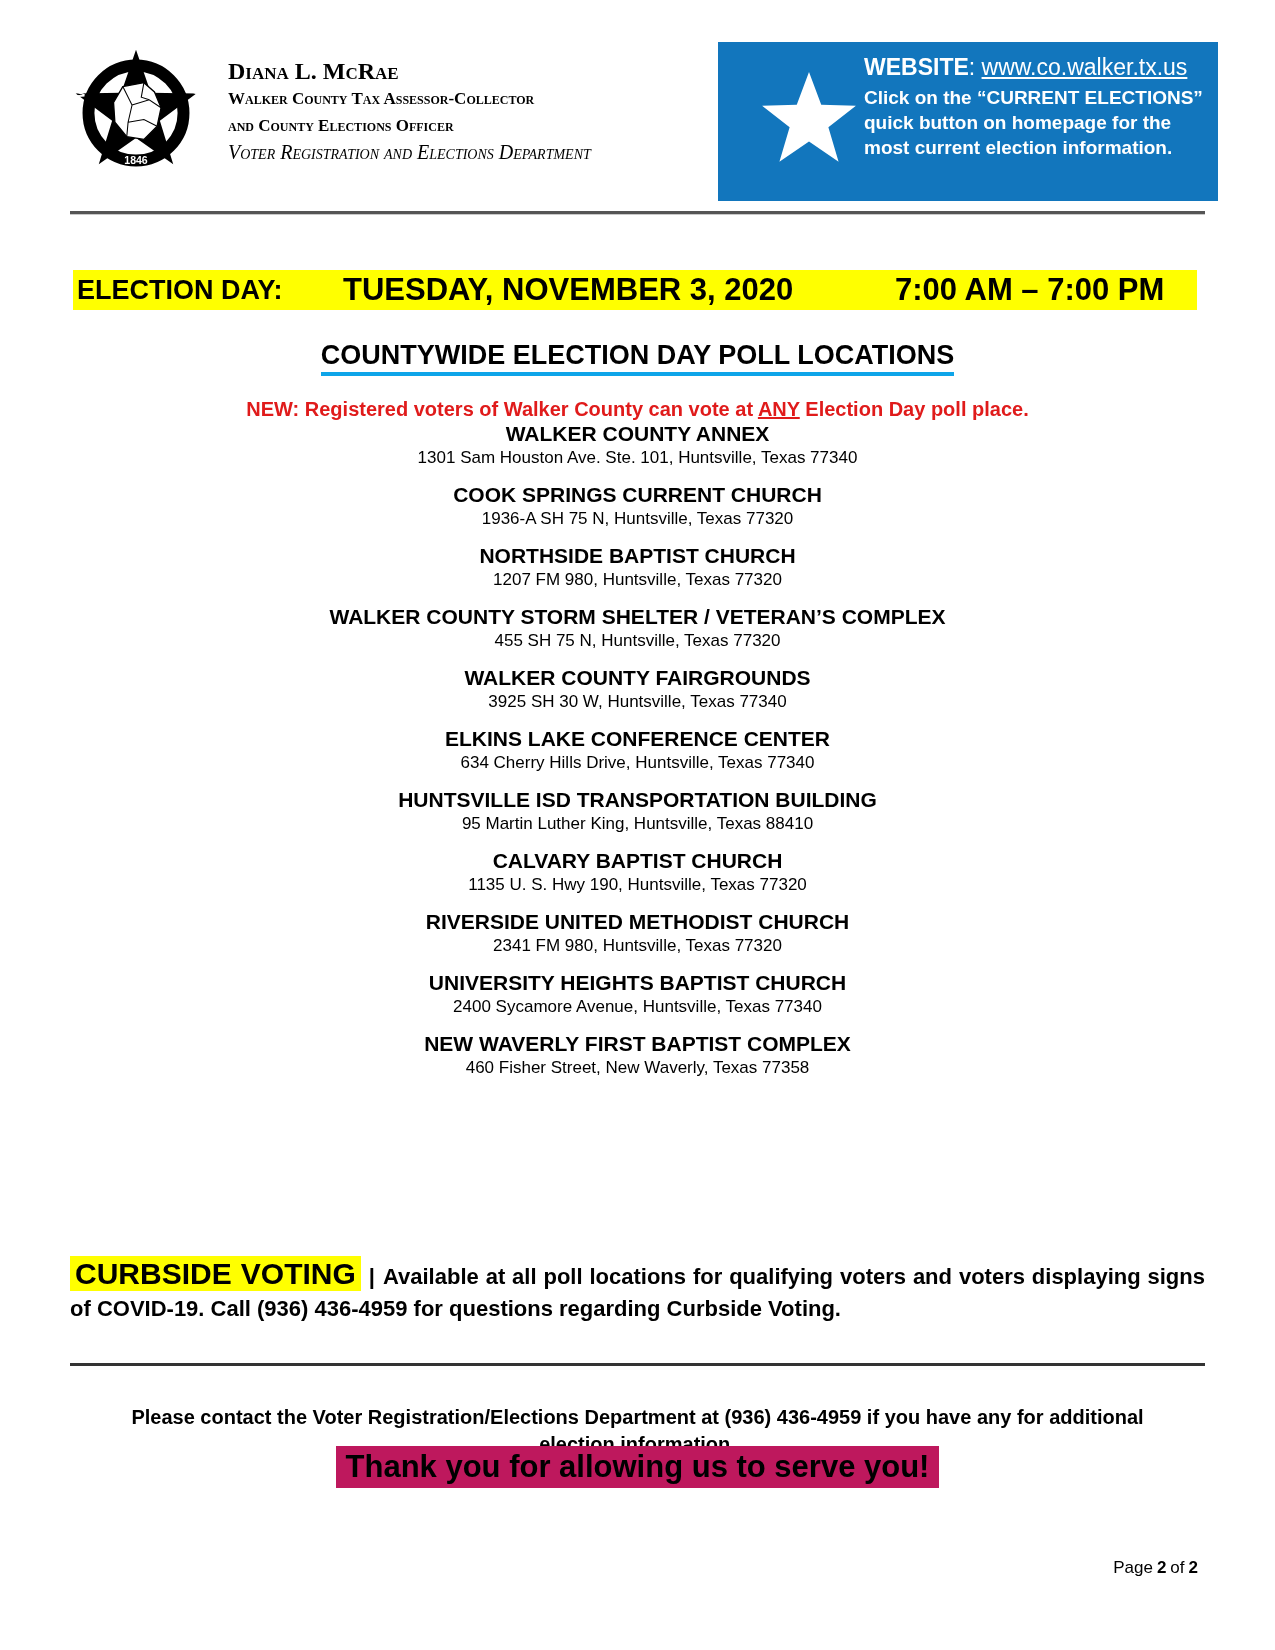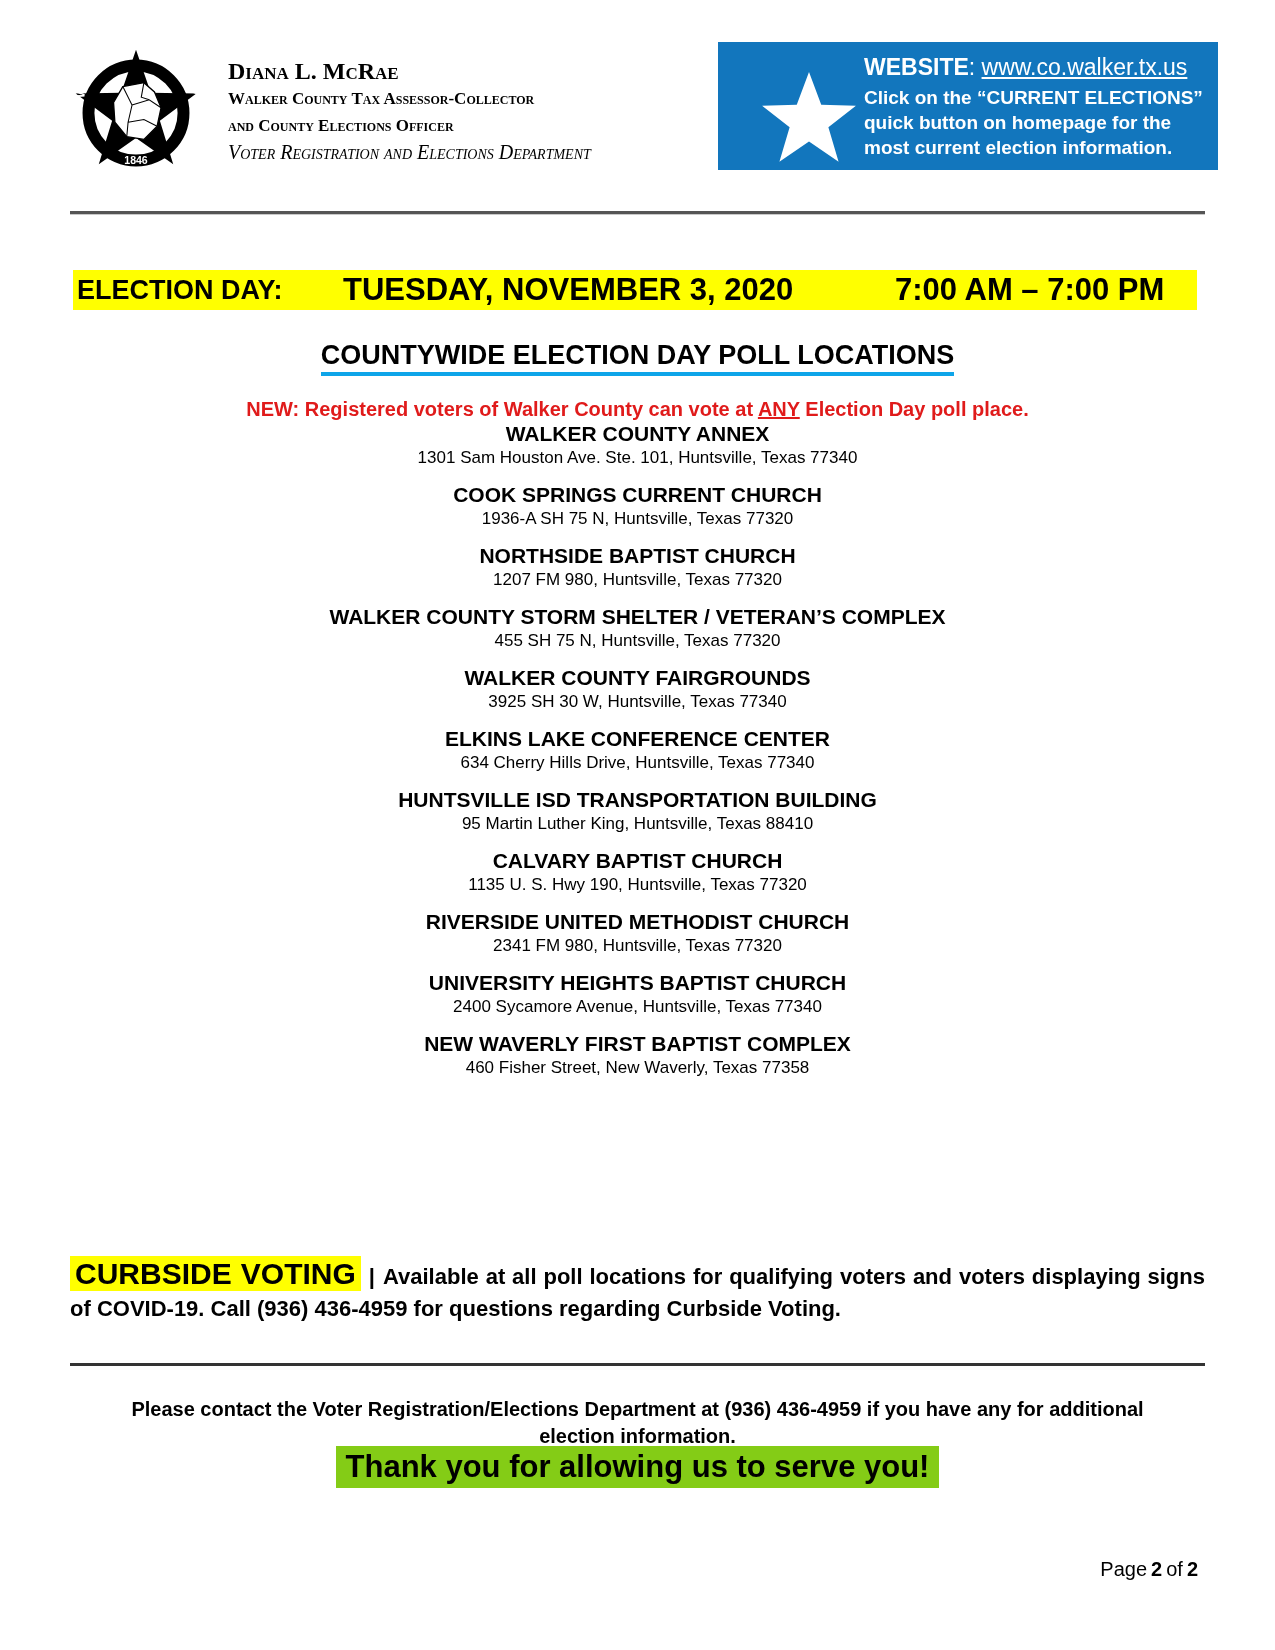--- a/index.html
+++ b/index.html
@@ -6,21 +6,21 @@
   .page{
     position:relative; width:1275px; height:1650px; background:#ffffff;
     font-family:"Liberation Sans", sans-serif; color:#000; overflow:hidden;
   }
   
   .seal{position:absolute; left:70px; top:46px; width:132px; height:134px;}
   .officer{position:absolute; left:228px; top:58px; font-family:"Liberation Serif", serif; font-variant-caps:small-caps; line-height:27px;}
   .officer .name{font-size:24px; font-weight:bold;}
   .officer .t1,.officer .t2{font-size:17px; font-weight:bold;}
   .officer .dept{font-size:20px; font-style:italic; font-weight:normal;}
-  .webbox{position:absolute; left:718px; top:42px; width:500px; height:128px; background:#1276bd;}
+  .webbox{position:absolute; left:718px; top:42px; width:500px; height:159px; background:#1276bd;}
   .webbox .star{position:absolute; left:40px; top:26px; width:102px; height:102px;}
   .webbox .text{position:absolute; left:146px; top:12px; width:344px; color:#fff;}
   .webline{font-size:23px; margin-bottom:4px;}
   .webline .lbl{font-weight:bold;}
   .webline a{color:#fff; text-decoration:underline; font-weight:normal;}
   .webnote{font-size:19px; font-weight:bold; line-height:25px;}
   .rule1{position:absolute; left:70px; top:211px; width:1135px; height:3px; background:#555; box-shadow:0 1px 0 #c9c9c9;}
   
   .banner{position:absolute; left:73px; top:270px; width:1124px; height:40px; background:#ffff00;}
   .banner span{position:absolute; top:50%; transform:translateY(-50%); white-space:nowrap; font-weight:bold;}
@@ -35,24 +35,24 @@
   .loc{margin-bottom:13px;}
   .loc .nm{font-size:21px; font-weight:bold; line-height:26px;}
   .loc .ad{font-size:17px; line-height:22px;}
   
   .curbside{position:absolute; left:70px; top:1258px; width:1135px; font-size:22px; font-weight:bold; text-align:justify; line-height:32px;}
   .curbside .hl{background:#ffff00; font-size:30px; padding:1px 5px;}
   .curbside .sep{margin:0 8px;}
   
   .rule2{position:absolute; left:70px; top:1363px; width:1135px; height:3px; background:#333;}
   .contact{position:absolute; left:70px; top:1388px; width:1135px; text-align:center;}
-  .contact div{max-width:1035px; margin:8px auto; font-size:20px; font-weight:bold; line-height:27px;}
+  .contact div{max-width:1035px; margin:16px auto; font-size:20px; font-weight:bold; line-height:27px;}
   .thanks-wrap{position:absolute; left:0; top:1446px; width:1275px; text-align:center;}
-  .thanks{display:inline-block; background:#84cc16; font-size:31px; font-weight:bold; padding:3px 10px;}
-  .pagenum{position:absolute; top:1558px; right:75px; font-size:20px;}
+  .thanks{display:inline-block; background:#be185d; font-size:31px; font-weight:bold; padding:3px 10px;}
+  .pagenum{position:absolute; top:1558px; right:75px; font-size:17px;}
   .pagenum b{margin:0 2px;}
   .pagenum .w{margin:0 2px;}
 </style>
 </head>
 <body>
 
 <div class="page">
 
   <div class="seal">
     <svg viewBox="0 0 100 100" width="132" height="134">

